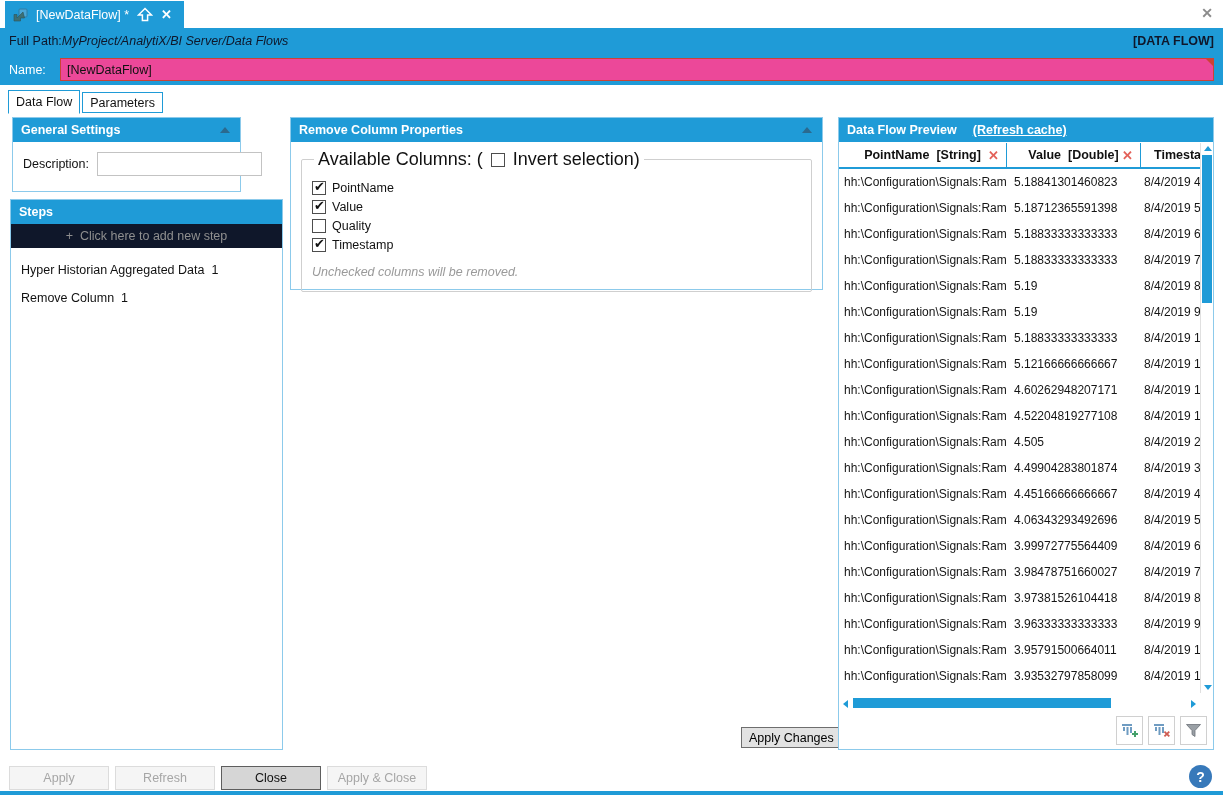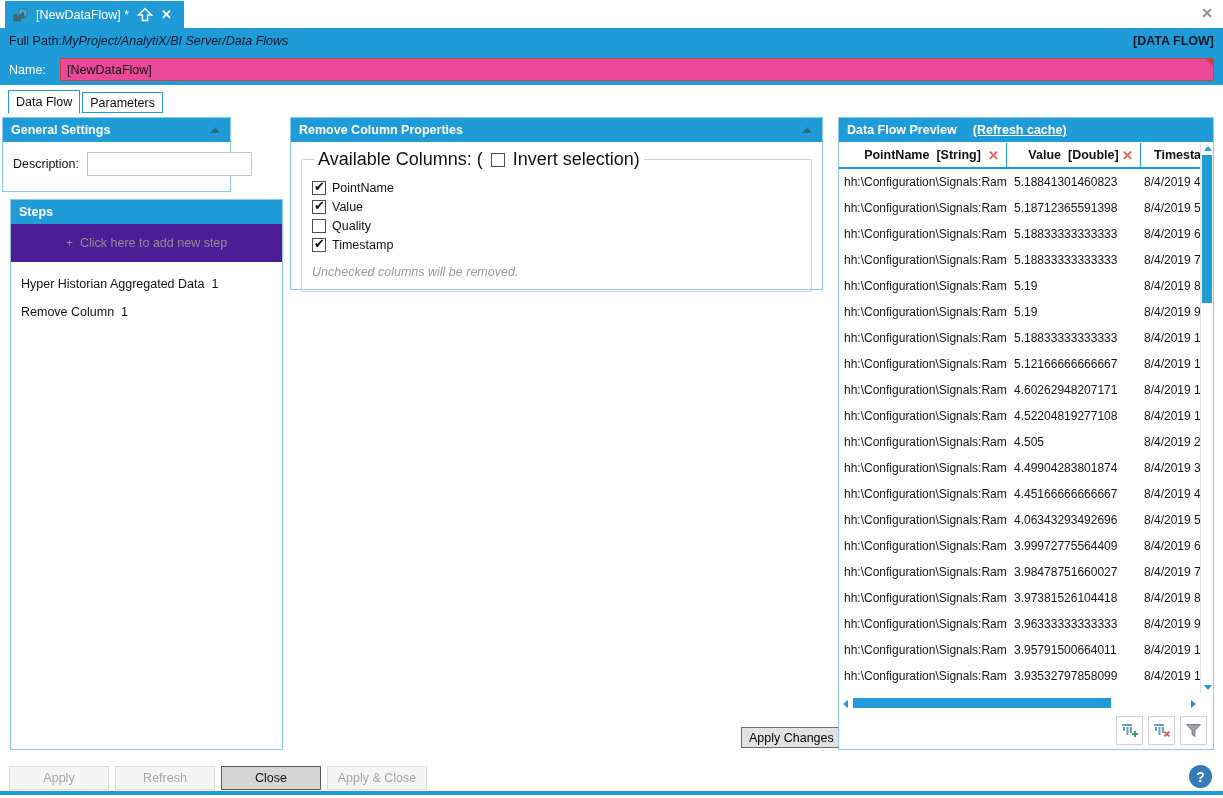--- a/index.html
+++ b/index.html
@@ -43,27 +43,27 @@
   .nav-tab.inactive { margin-top:2px; height:21px; margin-left:2px; }
 
   
   .box { position:absolute; border:1px solid #8ccaeb; background:#fff; }
   .box-header { height:24px; background:#1f9bd7; color:#fff; font-size:12.5px; font-weight:bold;
                 display:flex; align-items:center; padding:0 8px; }
   .box-header .hd-spacer { flex:1 1 auto; }
   .collapse-tri { width:0; height:0; border-left:5px solid transparent; border-right:5px solid transparent;
                   border-bottom:6px solid #2b6a8f; margin-right:2px; cursor:pointer; }
 
-  #general-box { left:2px; top:117px; width:229px; height:75px; }
+  #general-box { left:12px; top:117px; width:229px; height:75px; }
   .gen-body { display:flex; align-items:center; padding:10px 6px 0 10px; }
   .gen-label { font-size:12.5px; color:#111; }
   .desc-input { margin-left:8px; width:168px; height:24px; border:1px solid #c3c3c3; font-family:inherit; font-size:12px; padding:0 4px; outline:none; }
 
   #steps-box { left:10px; top:199px; width:273px; height:551px; }
-  .add-step { height:38px; background:#4c1d95; color:#8f8f8f; font-size:12.5px;
+  .add-step { height:24px; background:#0f172a; color:#8f8f8f; font-size:12.5px;
               display:flex; align-items:center; justify-content:center; cursor:pointer; white-space:pre; }
   .steps-list { padding-top:8px; }
   .step-item { font-size:12.5px; color:#111; padding:7px 10px; white-space:pre; cursor:default; }
 
   #props-box { left:290px; top:117px; width:533px; height:173px; }
   .props-body { padding:7px 10px 0 10px; }
   fieldset.avail { border:1px solid #cfcfcf; border-radius:2px; padding:6px 10px 12px 10px; }
   fieldset.avail legend { font-size:18px; color:#111; padding:0 4px; margin-left:2px; display:flex; align-items:center; gap:8px; }
   .cb { width:14px; height:14px; border:1px solid #4d4d4d; background:#fff; display:inline-block; position:relative; flex:0 0 auto; cursor:pointer; }
   .cb.checked::after { content:"✔"; font-family:"DejaVu Sans", sans-serif; position:absolute; left:1px; top:-3px; font-size:13px; color:#111; }

